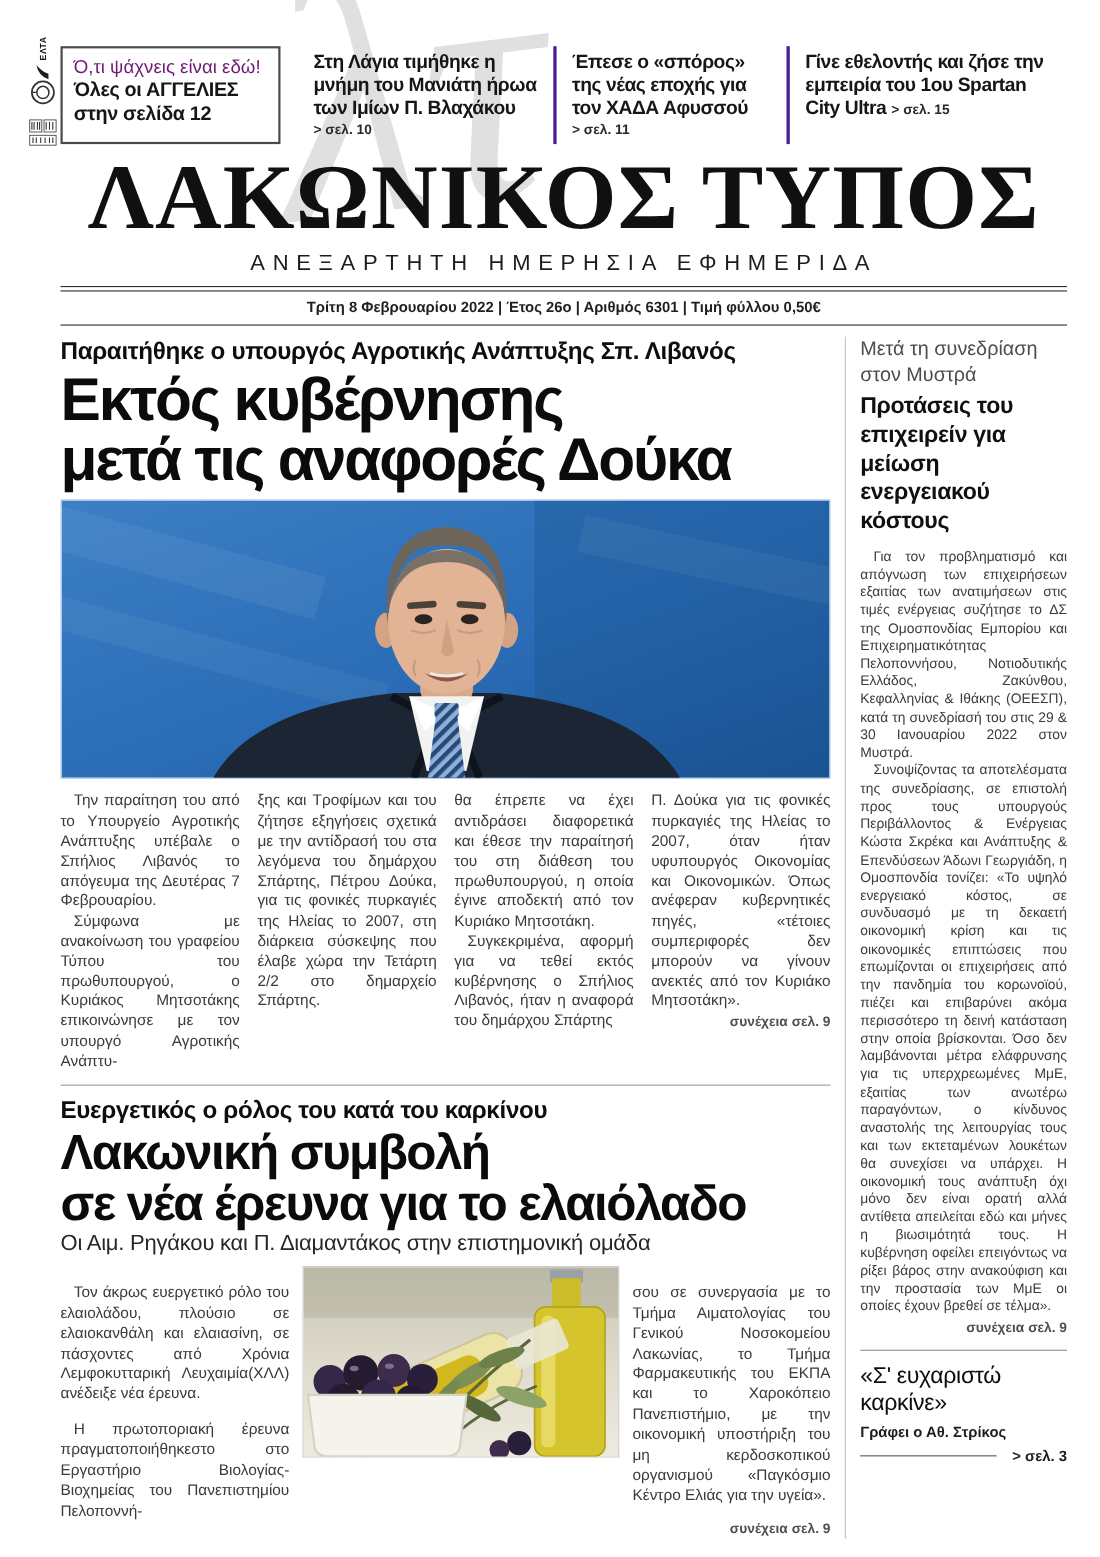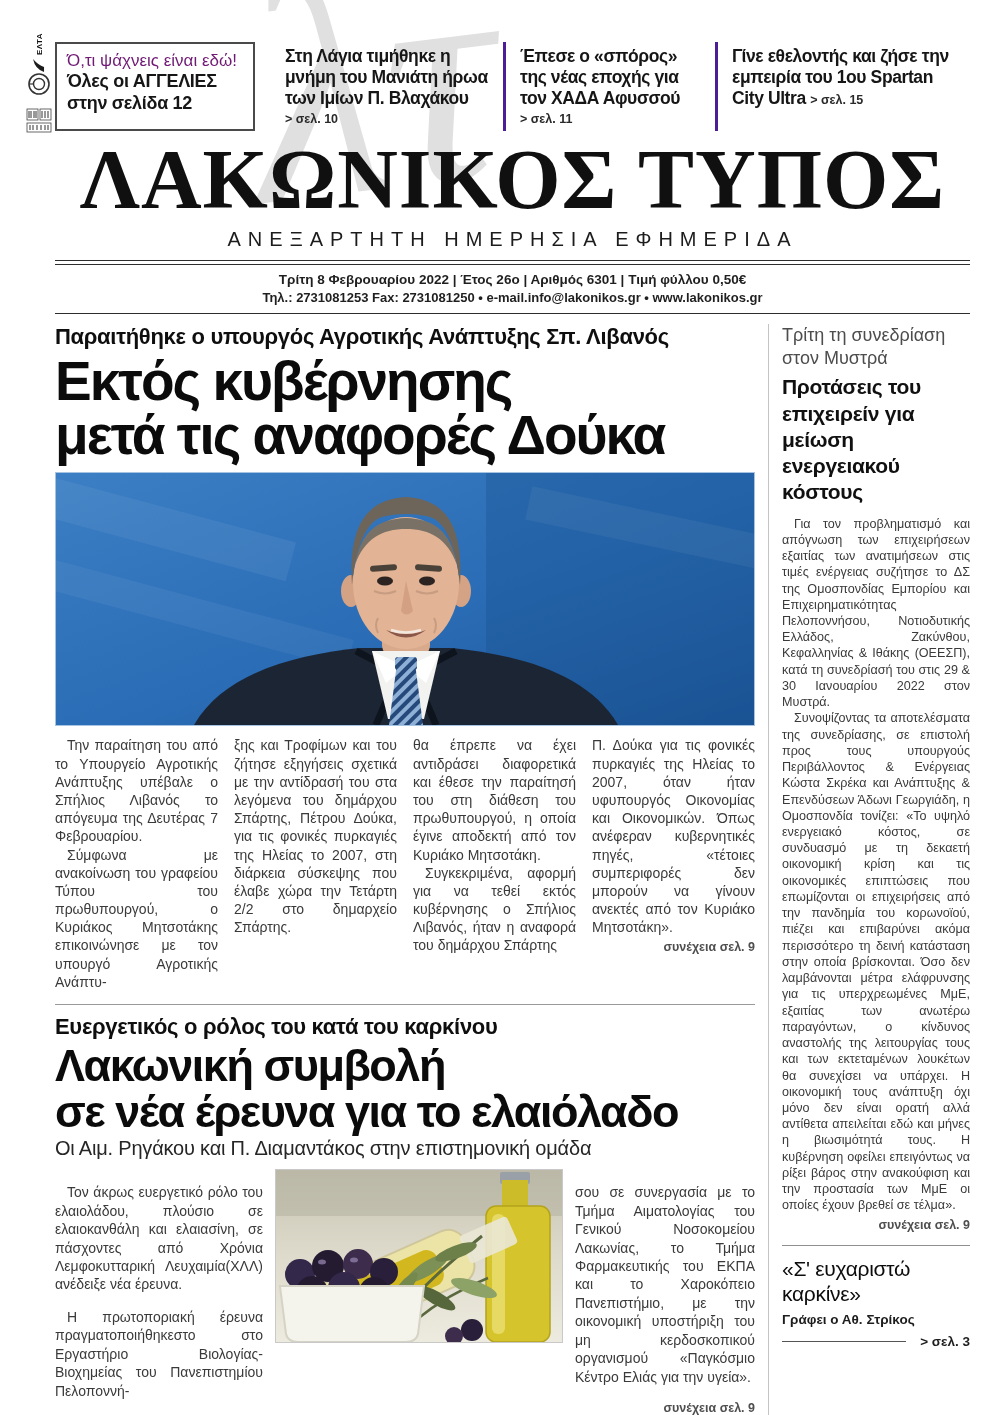--- a/index.html
+++ b/index.html
@@ -150,21 +150,20 @@
         <span class="t-text">Γίνε εθελοντής και ζήσε την εμπειρία του 1ου Spartan City Ultra</span>
         <span class="pageref">&gt; σελ. 15</span>
       </div>
     </div>
 
     <div class="masthead">
       <div class="mh-title">ΛΑΚΩΝΙΚΟΣ ΤΥΠΟΣ</div>
       <div class="mh-sub">ΑΝΕΞΑΡΤΗΤΗ ΗΜΕΡΗΣΙΑ ΕΦΗΜΕΡΙΔΑ</div>
       <div class="mh-dbl"></div>
       <div class="mh-date">Τρίτη 8 Φεβρουαρίου 2022 | Έτος 26ο | Αριθμός 6301 | Τιμή φύλλου 0,50€</div>
-      <div class="mh-contact">Τηλ.: 2731081253 Fax: 2731081250 • e-mail.info@lakonikos.gr • www.lakonikos.gr</div>
       <div class="mh-rule"></div>
     </div>
 
     <div class="content">
 
       <div class="main">
 
         <div>
           <div class="kicker">Παραιτήθηκε ο υπουργός Αγροτικής Ανάπτυξης Σπ. Λιβανός</div>
           <div class="headline1">
@@ -311,21 +310,21 @@
               <p>σου σε συνεργασία με το Τμήμα Αιματολογίας του Γενικού Νοσοκομείου Λακωνίας, το Τμήμα Φαρμακευτικής του ΕΚΠΑ και το Χαροκόπειο Πανεπιστήμιο, με την οικονομική υποστήριξη του μη κερδοσκοπικού οργανισμού «Παγκόσμιο Κέντρο Ελιάς για την υγεία».</p>
               <div class="cont-ref">συνέχεια σελ. 9</div>
             </div>
           </div>
         </div>
 
       </div>
 
       <div class="sidebar">
         <div>
-          <div class="sb-kicker">Τρίτη τη συνεδρίαση στον Μυστρά</div>
+          <div class="sb-kicker">Μετά τη συνεδρίαση στον Μυστρά</div>
           <div class="sb-headline">Προτάσεις του επιχειρείν για μείωση ενεργειακού κόστους</div>
           <div class="sb-body">
             <p class="ind">Για τον προβληματισμό και απόγνωση των επιχειρήσεων εξαιτίας των ανατιμήσεων στις τιμές ενέργειας συζήτησε το ΔΣ της Ομοσπονδίας Εμπορίου και Επιχειρηματικότητας Πελοποννήσου, Νοτιοδυτικής Ελλάδος, Ζακύνθου, Κεφαλληνίας &amp; Ιθάκης (ΟΕΕΣΠ), κατά τη συνεδρίασή του στις 29 &amp; 30 Ιανουαρίου 2022 στον Μυστρά.</p>
             <p class="ind">Συνοψίζοντας τα αποτελέσματα της συνεδρίασης, σε επιστολή προς τους υπουργούς Περιβάλλοντος &amp; Ενέργειας Κώστα Σκρέκα και Ανάπτυξης &amp; Επενδύσεων Άδωνι Γεωργιάδη, η Ομοσπονδία τονίζει: «Το υψηλό ενεργειακό κόστος, σε συνδυασμό με τη δεκαετή οικονομική κρίση και τις οικονομικές επιπτώσεις που επωμίζονται οι επιχειρήσεις από την πανδημία του κορωνοϊού, πιέζει και επιβαρύνει ακόμα περισσότερο τη δεινή κατάσταση στην οποία βρίσκονται. Όσο δεν λαμβάνονται μέτρα ελάφρυνσης για τις υπερχρεωμένες ΜμΕ, εξαιτίας των ανωτέρω παραγόντων, ο κίνδυνος αναστολής της λειτουργίας τους και των εκτεταμένων λουκέτων θα συνεχίσει να υπάρχει. Η οικονομική τους ανάπτυξη όχι μόνο δεν είναι ορατή αλλά αντίθετα απειλείται εδώ και μήνες η βιωσιμότητά τους. Η κυβέρνηση οφείλει επειγόντως να ρίξει βάρος στην ανακούφιση και την προστασία των ΜμΕ οι οποίες έχουν βρεθεί σε τέλμα».</p>
             <div class="cont-ref">συνέχεια σελ. 9</div>
           </div>
         </div>
         <div class="sb-rule"></div>
         <div>
           <div class="op-headline">«Σ' ευχαριστώ καρκίνε»</div>

